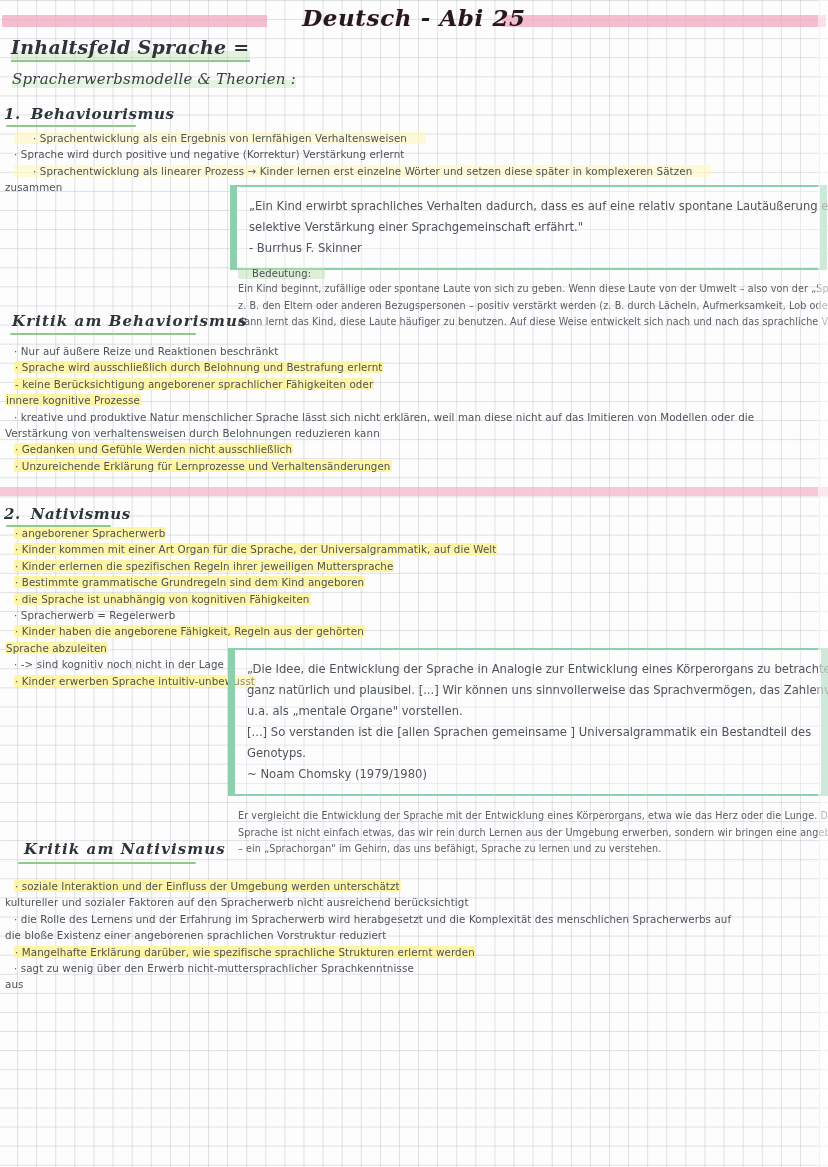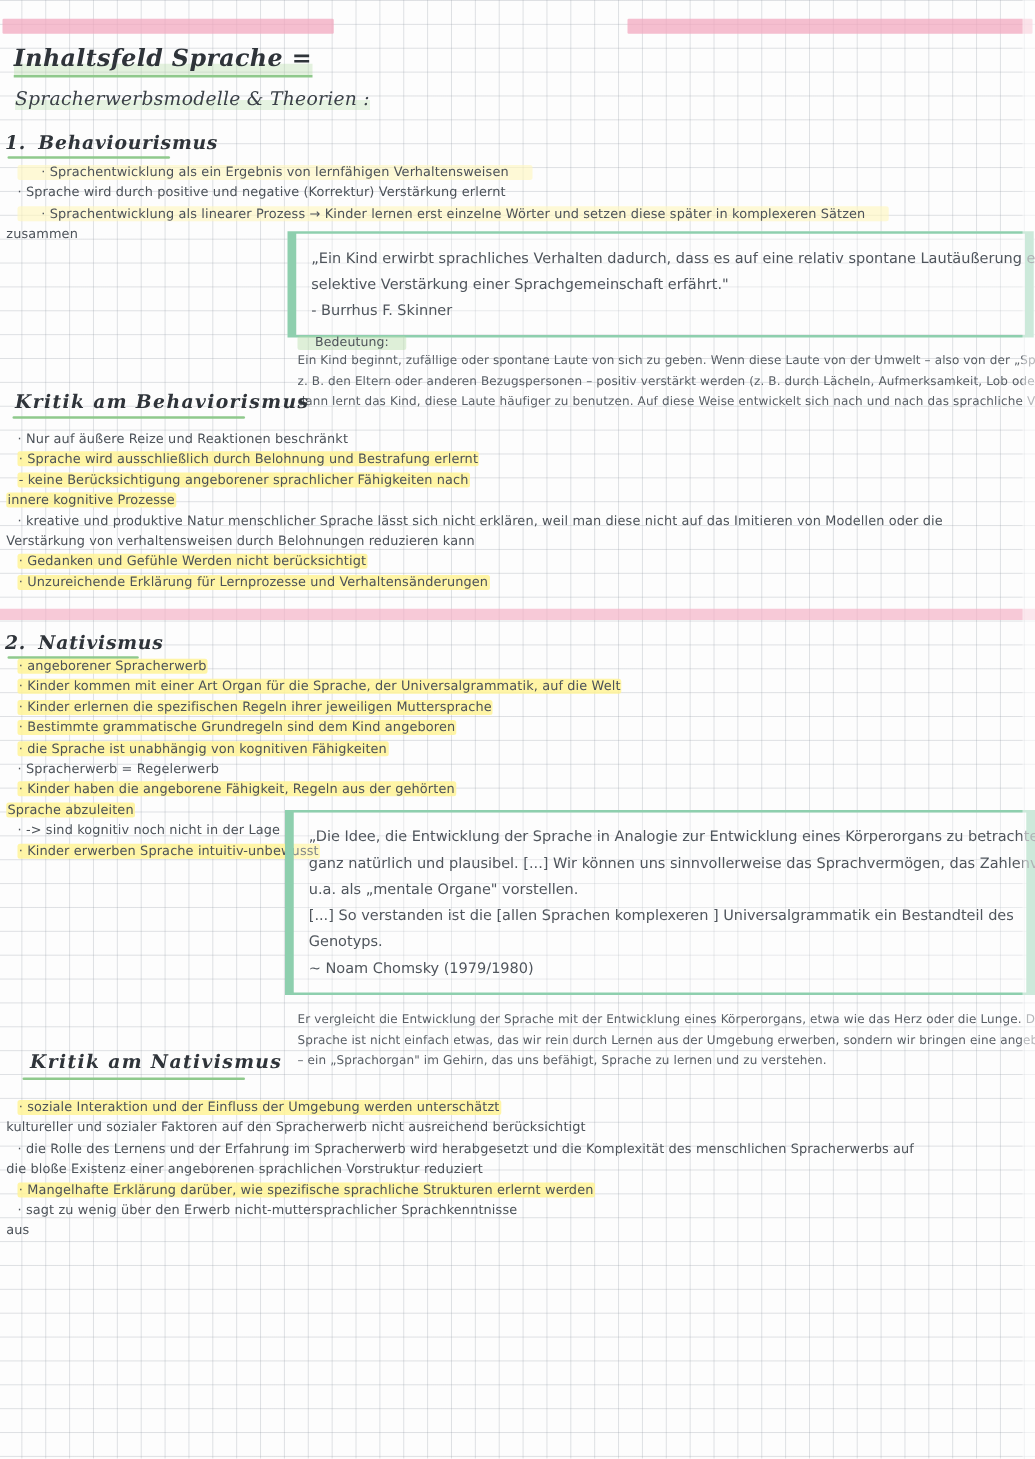--- a/index.html
+++ b/index.html
@@ -164,20 +164,21 @@
   }
 </style>
 </head>
 <body>
 
 <div id="page">
 
   <div class="title-row">
     <div class="pink-bar-left"></div>
     <div class="pink-bar-right"></div>
+    <div class="doc-title">Deutsch - Abi 25</div>
   </div>
 
   <div class="h-field">Inhaltsfeld Sprache =</div>
   <div class="h-sub">Spracherwerbsmodelle &amp; Theorien :</div>
 
   <div class="sec-num" style="left:4px; top:105px;">
     <span>1.</span>
     <span style="margin-left:4px;">Behaviourismus</span>
   </div>
   <div class="sec-underline" style="left:6px; top:125px; width:130px;"></div>
@@ -201,25 +202,25 @@
     <div class="el">z. B. den Eltern oder anderen Bezugspersonen – positiv verstärkt werden (z. B. durch Lächeln, Aufmerksamkeit, Lob oder Nachahmung),</div>
     <div class="el">dann lernt das Kind, diese Laute häufiger zu benutzen. Auf diese Weise entwickelt sich nach und nach das sprachliche Verhalten des Kindes.</div>
   </div>
 
   <div class="h-krit" style="left:12px; top:312px;">Kritik am Behaviorismus</div>
   <div class="sec-underline" style="left:10px; top:333px; width:186px;"></div>
 
   <div class="bullets hw" style="left:14px; top:343px; width:610px;">
     <div class="li"><span>· Nur auf äußere Reize und Reaktionen beschränkt</span></div>
     <div class="li"><span class="hl-y">· Sprache wird ausschließlich durch Belohnung und Bestrafung erlernt</span></div>
-    <div class="li"><span class="hl-y">- keine Berücksichtigung angeborener sprachlicher Fähigkeiten nach</span></div>
+    <div class="li"><span class="hl-y">- keine Berücksichtigung angeborener sprachlicher Fähigkeiten oder</span></div>
     <div class="li" style="margin-left:-9px;"><span class="hl-y">innere kognitive Prozesse</span></div>
     <div class="li"><span>· kreative und produktive Natur menschlicher Sprache lässt sich nicht erklären, weil man diese nicht auf das Imitieren von Modellen oder die</span></div>
     <div class="li" style="margin-left:-9px;"><span>Verstärkung von verhaltensweisen durch Belohnungen reduzieren kann</span></div>
-    <div class="li"><span class="hl-y">· Gedanken und Gefühle Werden nicht berücksichtigt</span></div>
+    <div class="li"><span class="hl-y">· Gedanken und Gefühle Werden nicht ausschließlich</span></div>
     <div class="li"><span class="hl-y">· Unzureichende Erklärung für Lernprozesse und Verhaltensänderungen</span></div>
   </div>
 
   <div class="divider" style="top:487px;"></div>
 
   <div class="sec-num" style="left:4px; top:505px;">
     <span>2.</span>
     <span style="margin-left:4px;">Nativismus</span>
   </div>
   <div class="sec-underline" style="left:6px; top:525px; width:105px;"></div>
@@ -234,21 +235,21 @@
     <div class="li"><span class="hl-y">· Kinder haben die angeborene Fähigkeit, Regeln aus der gehörten</span></div>
     <div class="li" style="margin-left:-9px;"><span class="hl-y">Sprache abzuleiten</span></div>
     <div class="li"><span>· -&gt; sind kognitiv noch nicht in der Lage</span></div>
     <div class="li"><span class="hl-y">· Kinder erwerben Sprache intuitiv-unbewusst</span></div>
   </div>
 
   <div class="quote-box" style="left:228px; top:648px; width:600px;">
     <div class="ql">„Die Idee, die Entwicklung der Sprache in Analogie zur Entwicklung eines Körperorgans zu betrachten, ist</div>
     <div class="ql">ganz natürlich und plausibel. [...] Wir können uns sinnvollerweise das Sprachvermögen, das Zahlenvermögen</div>
     <div class="ql">u.a. als „mentale Organe" vorstellen.</div>
-    <div class="ql">[...] So verstanden ist die [allen Sprachen komplexeren ] Universalgrammatik ein Bestandteil des</div>
+    <div class="ql">[...] So verstanden ist die [allen Sprachen gemeinsame ] Universalgrammatik ein Bestandteil des</div>
     <div class="ql">Genotyps.</div>
     <div class="ql">~ Noam Chomsky (1979/1980)</div>
   </div>
 
   <div class="expl hw" style="left:238px; top:808px; width:590px;">
     <div class="el">Er vergleicht die Entwicklung der Sprache mit der Entwicklung eines Körperorgans, etwa wie das Herz oder die Lunge. Das bedeutet:</div>
     <div class="el">Sprache ist nicht einfach etwas, das wir rein durch Lernen aus der Umgebung erwerben, sondern wir bringen eine angeborene Fähigkeit mit</div>
     <div class="el">– ein „Sprachorgan" im Gehirn, das uns befähigt, Sprache zu lernen und zu verstehen.</div>
   </div>
 

